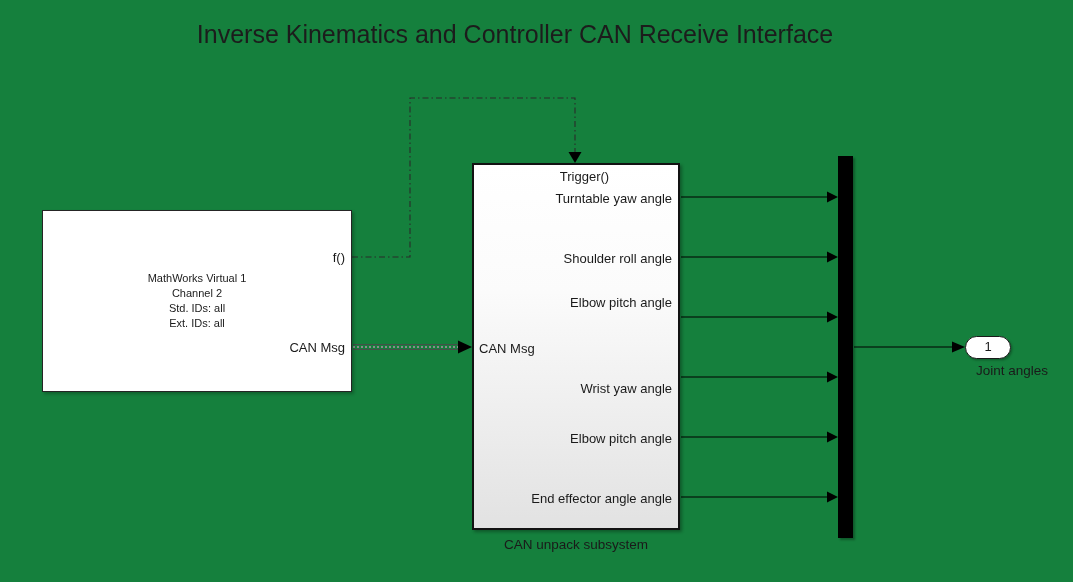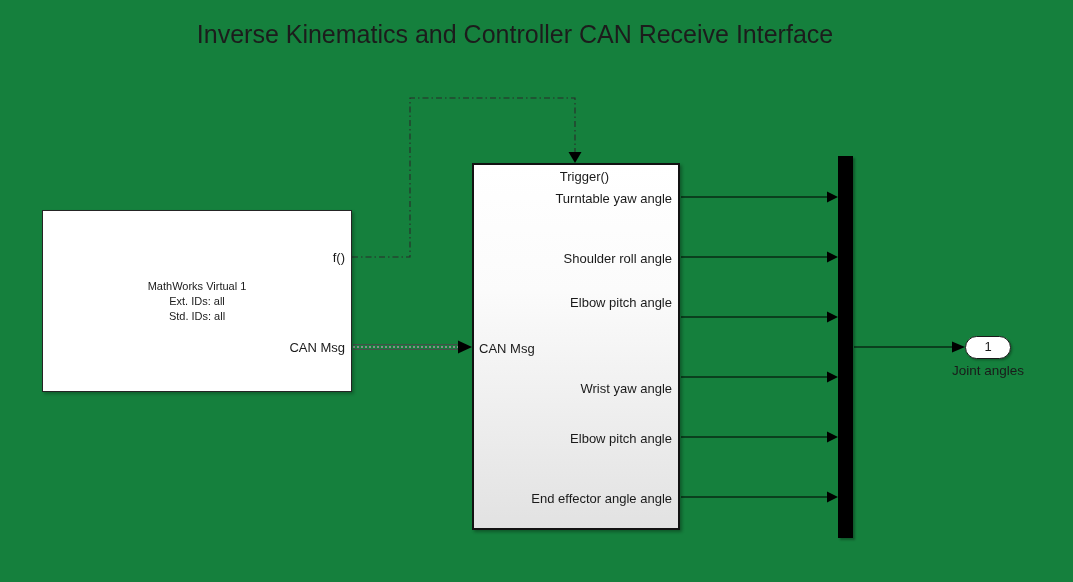--- a/index.html
+++ b/index.html
@@ -93,21 +93,21 @@
     border-radius: 12px;
     box-sizing: border-box;
     box-shadow: 1.5px 1.5px 2px rgba(0,0,0,0.25);
     text-align: center;
     font-size: 13px;
     line-height: 20px;
   }
   .outport-caption {
     position: absolute;
     left: 928px; top: 363px; width: 120px;
-    text-align: center;
+    text-align: right;
     font-size: 13.5px;
   }
   
   svg.wires {
     position: absolute;
     left: 0; top: 0;
     width: 1073px; height: 582px;
   }
 </style>
 </head>
@@ -156,37 +156,39 @@
 
     <g>
       <line x1="854" y1="347" x2="954" y2="347" stroke="#000" stroke-width="1.2"></line>
       <polygon points="952,341.5 965,347 952,352.5" fill="#000"></polygon>
     </g>
   </svg>
 
   <div class="receiver-block">
     <div class="receiver-text">
       <div>MathWorks Virtual 1</div>
+      <div>Channel 2</div>
+      <div>Std. IDs: all</div>
       <div>Ext. IDs: all</div>
-      <div>Std. IDs: all</div>
     </div>
     <div class="port-label port-fcn">f()</div>
     <div class="port-label port-out">CAN Msg</div>
   </div>
 
   <div class="unpack-block">
     <div class="port-label trigger-label">Trigger()</div>
     <div class="port-label input-label">CAN Msg</div>
     <div class="port-label out-label out-0">Turntable yaw angle</div>
     <div class="port-label out-label out-1">Shoulder roll angle</div>
     <div class="port-label out-label out-2">Elbow pitch angle</div>
     <div class="port-label out-label out-3">Wrist yaw angle</div>
     <div class="port-label out-label out-4">Elbow pitch angle</div>
     <div class="port-label out-label out-5">End effector angle angle</div>
   </div>
+  <div class="unpack-caption">CAN unpack subsystem</div>
 
   <div class="mux-bar"></div>
 
   <div class="outport">
     <span>1</span>
   </div>
   <div class="outport-caption">Joint angles</div>
 
 </div>
 

